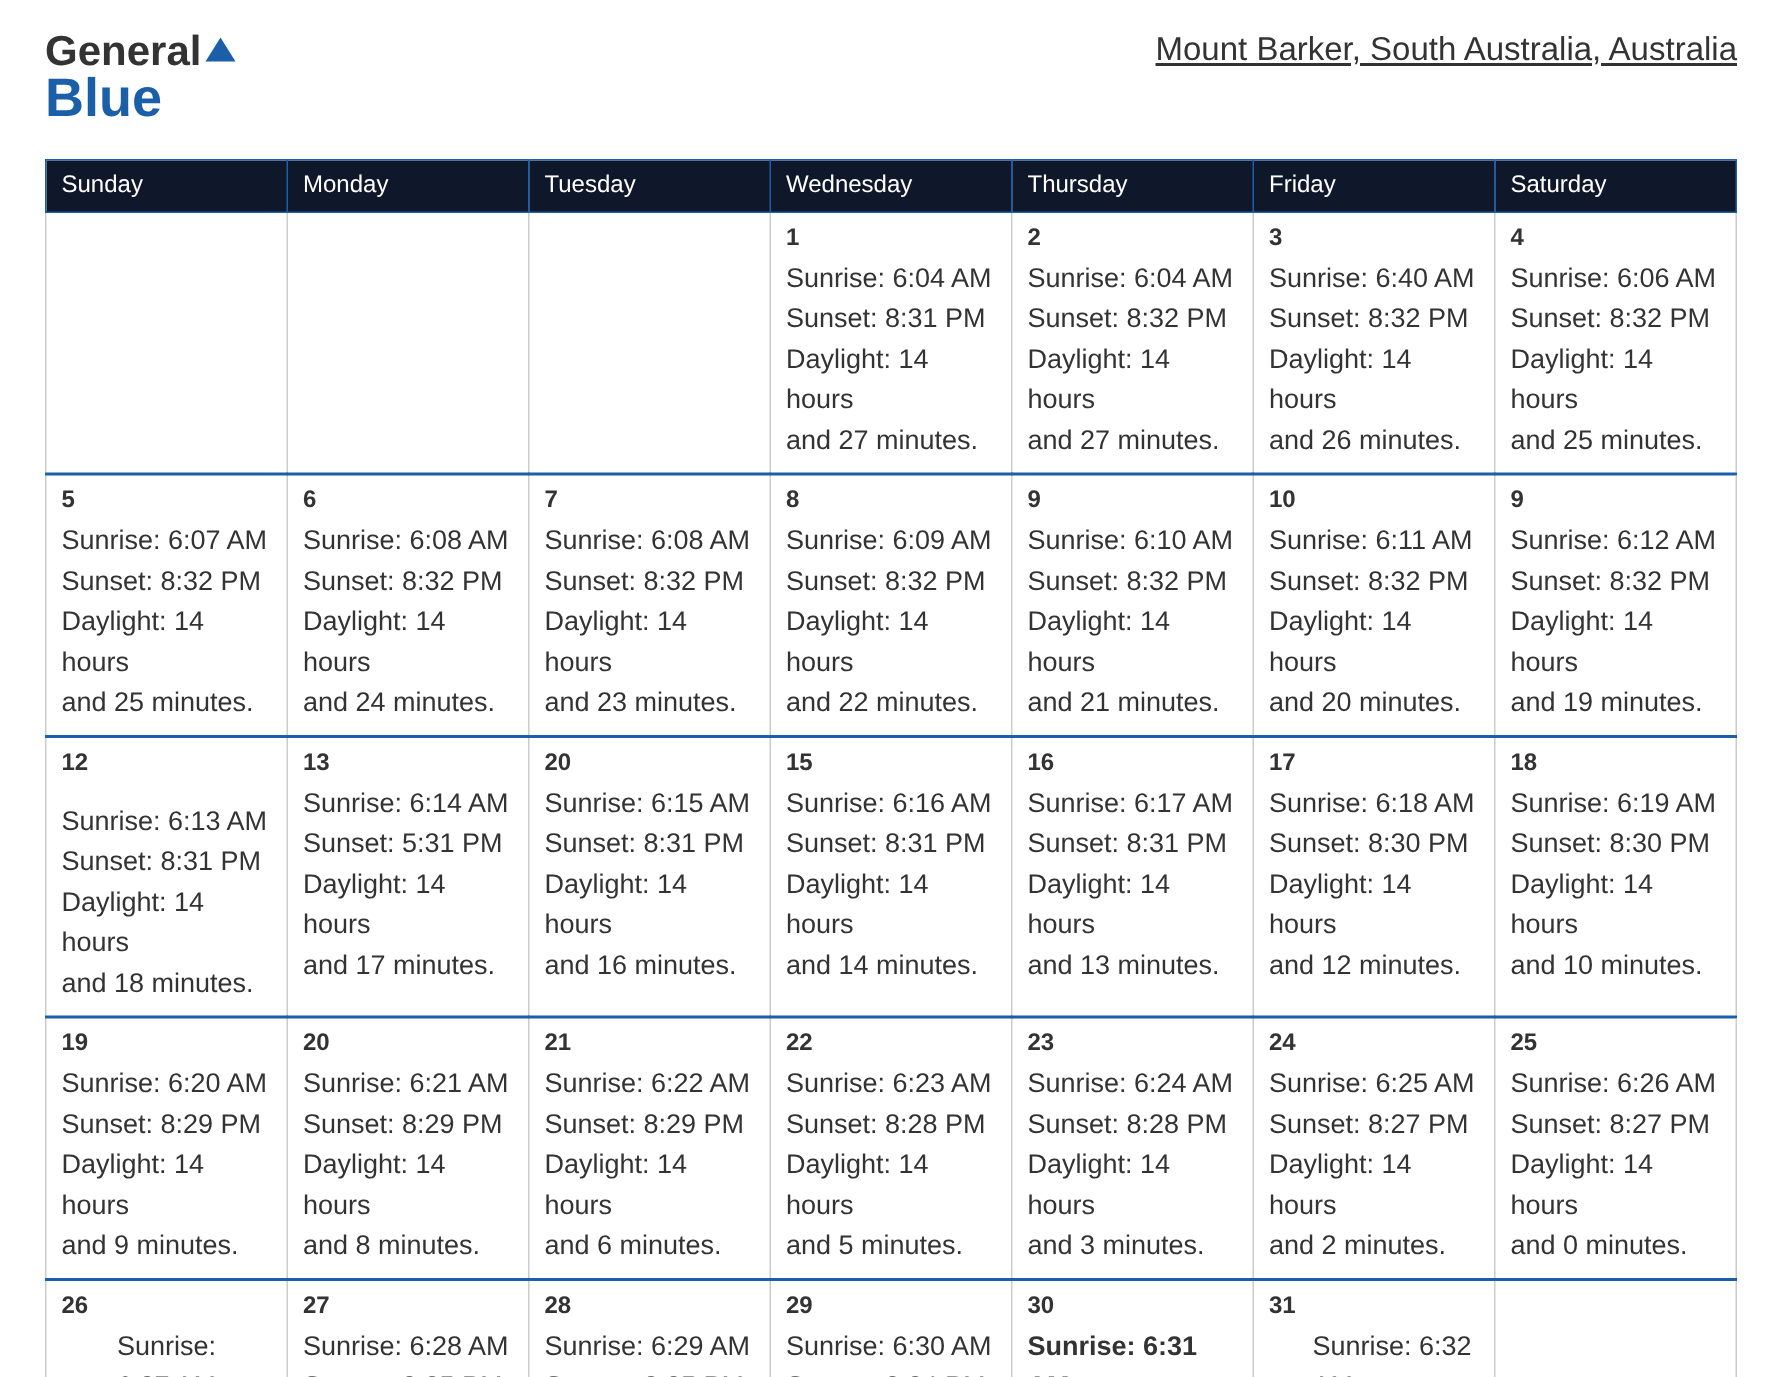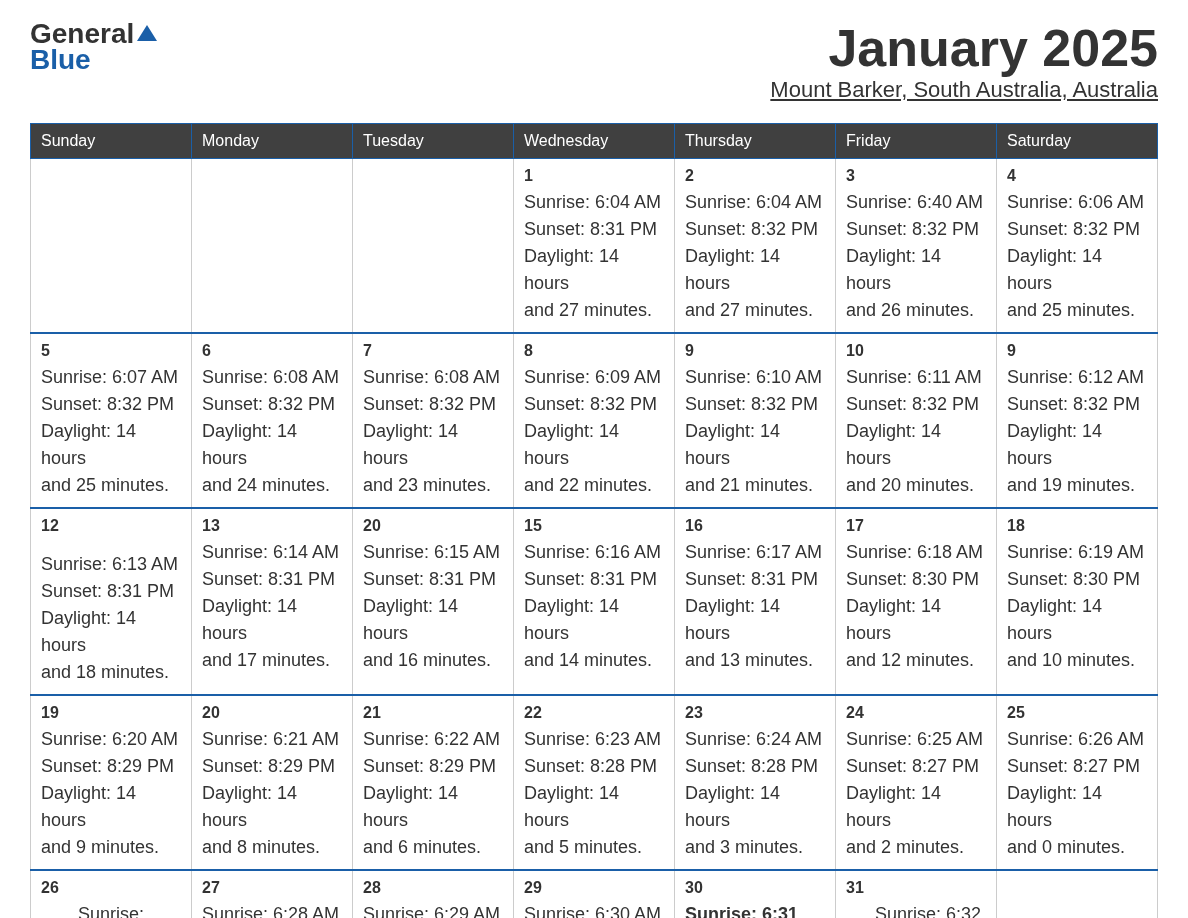--- a/index.html
+++ b/index.html
@@ -21,21 +21,21 @@
       flex-direction: column;
       align-items: flex-start;
     }
     .logo-text {
       font-size: 28px;
       font-weight: bold;
       color: #333;
       line-height: 1;
     }
     .logo-line2 {
-      font-size: 28px;
+      font-size: 36px;
       font-weight: bold;
       color: #1a5fa8;
       margin-top: -4px;
     }
     .title-block {
       text-align: right;
     }
     .title-block h1 {
       font-size: 52px;
       font-weight: bold;
@@ -47,21 +47,21 @@
       font-weight: normal;
       color: #333;
       text-decoration: underline;
     }
     .calendar {
       width: 100%;
       border-collapse: collapse;
       border: 1px solid #bbb;
     }
     .calendar th {
-      background-color: #404040;
+      background-color: #0f172a;
       color: #fff;
       text-align: left;
       padding: 8px 10px;
       font-size: 16px;
       font-weight: normal;
       border: 1px solid #1a5fa8;
     }
     .calendar td {
       vertical-align: top;
       padding: 8px 10px;
@@ -98,21 +98,20 @@
   <div class="logo">
     <div style="display:flex; align-items:center;">
       <span class="logo-text">General</span>
       <svg width="22" height="22" viewBox="0 0 22 22" style="margin-left:2px; margin-top:-2px;">
         <polygon points="11,3 21,19 1,19" fill="#1a5fa8"></polygon>
       </svg>
     </div>
     <span class="logo-line2">Blue</span>
   </div>
   <div class="title-block">
-    <h1>January 2025</h1>
     <h2>Mount Barker, South Australia, Australia</h2>
   </div>
 </div>
 
 <table class="calendar">
   <thead>
     <tr>
     <th>Sunday</th>
         <th>Monday</th>
         <th>Tuesday</th>
@@ -211,21 +210,21 @@
         <td>
           <span class="day-number">12</span>
           <div class="day-info" style="white-space: pre-line; margin-top: 16px;">Sunrise: 6:13 AM
 Sunset: 8:31 PM
 Daylight: 14 hours
 and 18 minutes.</div>
         </td>
         <td>
           <span class="day-number">13</span>
           <div class="day-info" style="white-space: pre-line;">Sunrise: 6:14 AM
-Sunset: 8:31 PM
+Sunset: 5:31 PM
 Daylight: 14 hours
 and 17 minutes.</div>
         </td>
         <td>
           <span class="day-number">20</span>
           <div class="day-info" style="white-space: pre-line;">Sunrise: 6:15 AM
 Sunset: 8:31 PM
 Daylight: 14 hours
 and 16 minutes.</div>
         </td>

